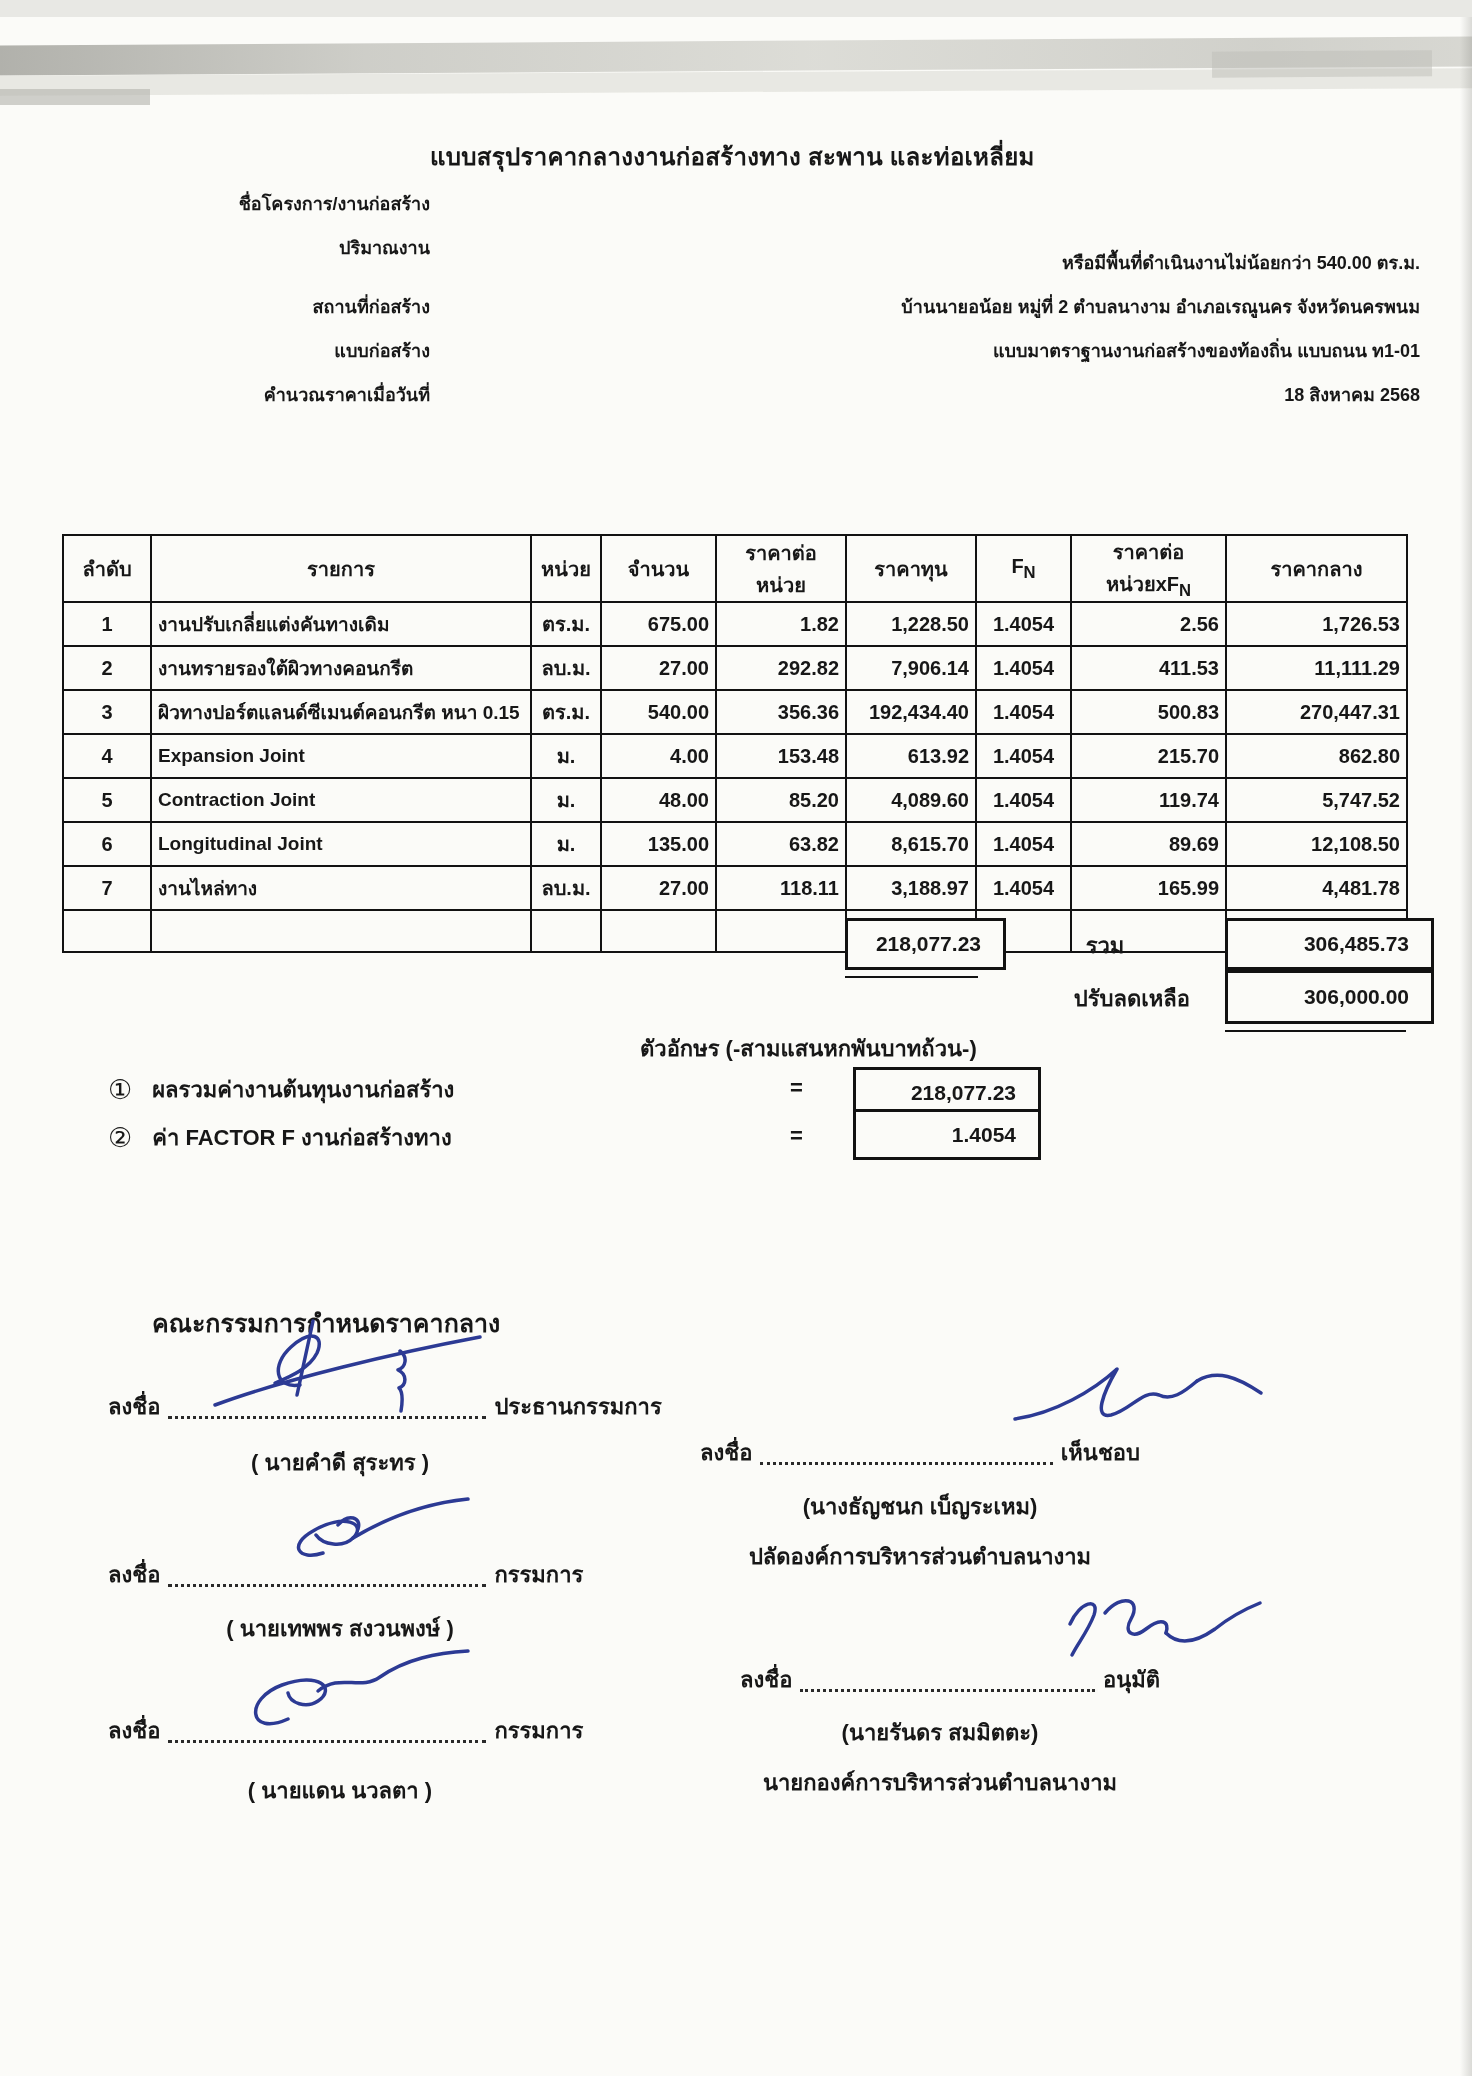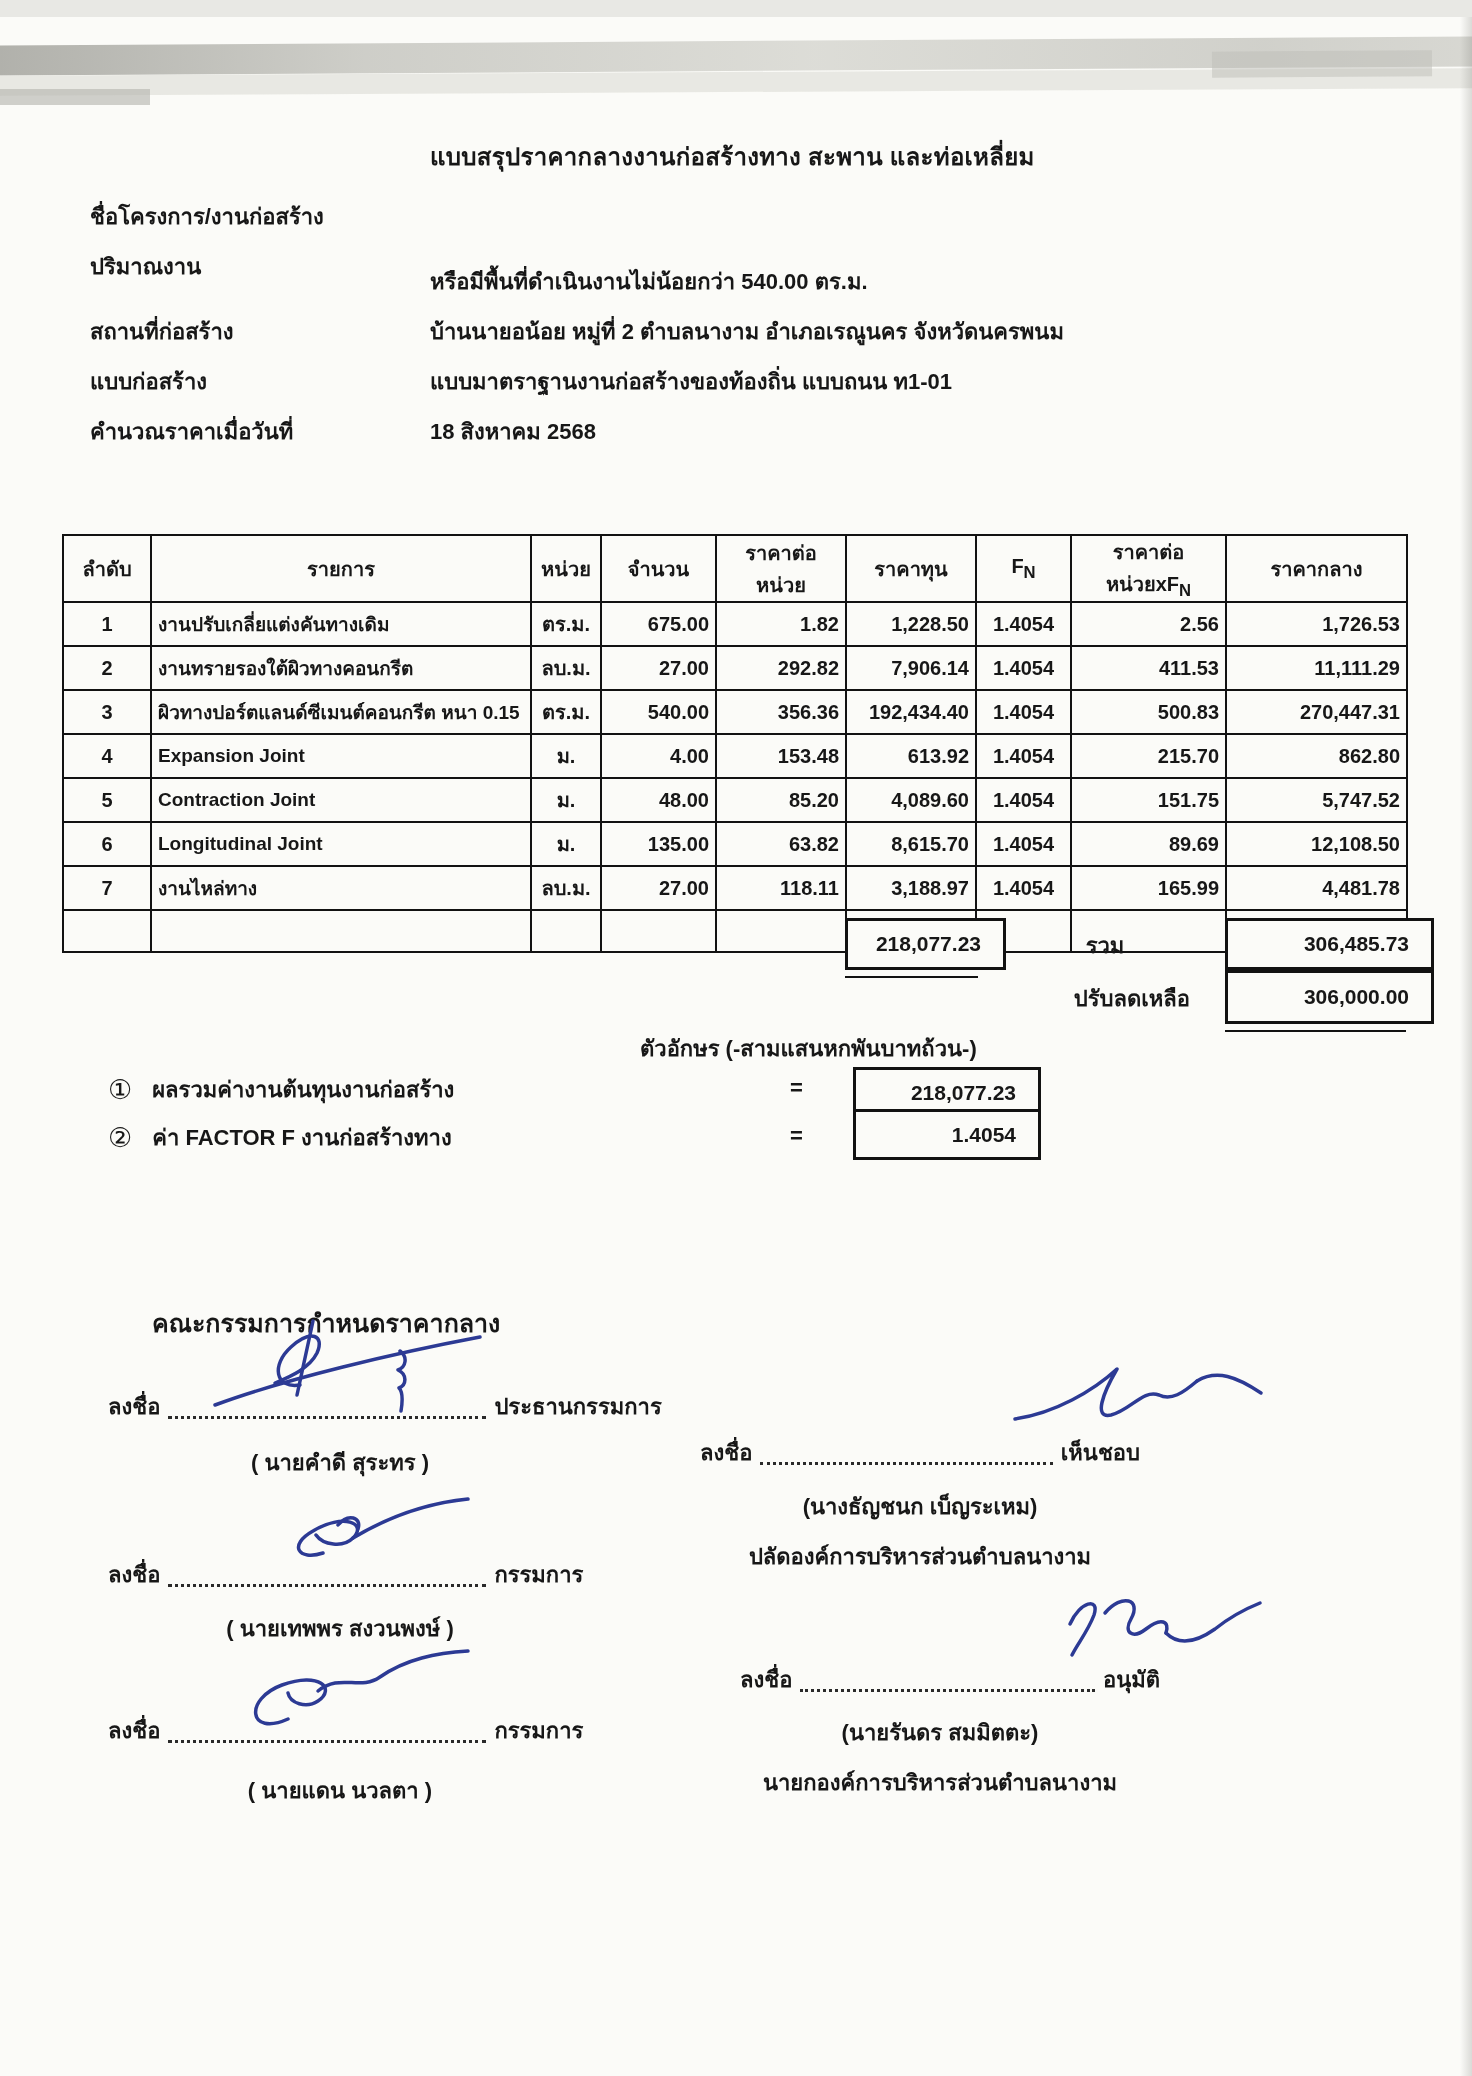--- a/index.html
+++ b/index.html
@@ -14,21 +14,21 @@
   .band1{position:absolute;top:24px;left:-10px;width:1500px;height:30px;
     background:linear-gradient(90deg,#a3a39d,#c6c6c0 25%,#d7d7d1 55%,#c9c9c3 85%,#d2d2cc);
     transform:rotate(-.35deg);opacity:.85;}
   .band2{position:absolute;top:55px;left:-10px;width:1500px;height:20px;background:#e3e3dd;
     transform:rotate(-.3deg);opacity:.8;}
   .notch{position:absolute;top:72px;left:0;width:150px;height:16px;background:#b2b2ac;opacity:.6;}
   .notch2{position:absolute;top:34px;right:40px;width:220px;height:26px;background:#bdbdb7;opacity:.5;transform:rotate(-.4deg);}
 
   .title{position:absolute;top:120px;left:430px;font-size:24px;font-weight:700;letter-spacing:.3px;}
 
-  .meta{position:absolute;top:182px;left:90px;width:1330px;font-size:22px;font-weight:700;}
+  .meta{position:absolute;top:172px;left:90px;width:1330px;font-size:18px;font-weight:700;text-align:right;}
   .meta-row{display:flex;margin-bottom:15px;}
   .meta-label{width:340px;flex:none;}
   .meta-value{flex:1;}
   .meta-line2{margin-top:15px;}
 
   table.items{position:absolute;top:517px;left:62px;width:1344px;border-collapse:collapse;
     table-layout:fixed;font-size:20px;font-weight:700;}
   table.items th,table.items td{border:2px solid #121212;padding:0 6px;}
   table.items th{height:44px;text-align:center;font-size:20px;}
   table.items td{height:42px;}
@@ -166,21 +166,21 @@
           <td class="c-mid">862.80</td>
         </tr>
         <tr>
           <td class="c-no">5</td>
           <td class="c-desc">Contraction  Joint</td>
           <td class="c-unit">ม.</td>
           <td class="c-qty">48.00</td>
           <td class="c-unit_price">85.20</td>
           <td class="c-cost">4,089.60</td>
           <td class="c-fn">1.4054</td>
-          <td class="c-upfn">151.75</td>
+          <td class="c-upfn">119.74</td>
           <td class="c-mid">5,747.52</td>
         </tr>
         <tr>
           <td class="c-no">6</td>
           <td class="c-desc">Longitudinal  Joint</td>
           <td class="c-unit">ม.</td>
           <td class="c-qty">135.00</td>
           <td class="c-unit_price">63.82</td>
           <td class="c-cost">8,615.70</td>
           <td class="c-fn">1.4054</td>

